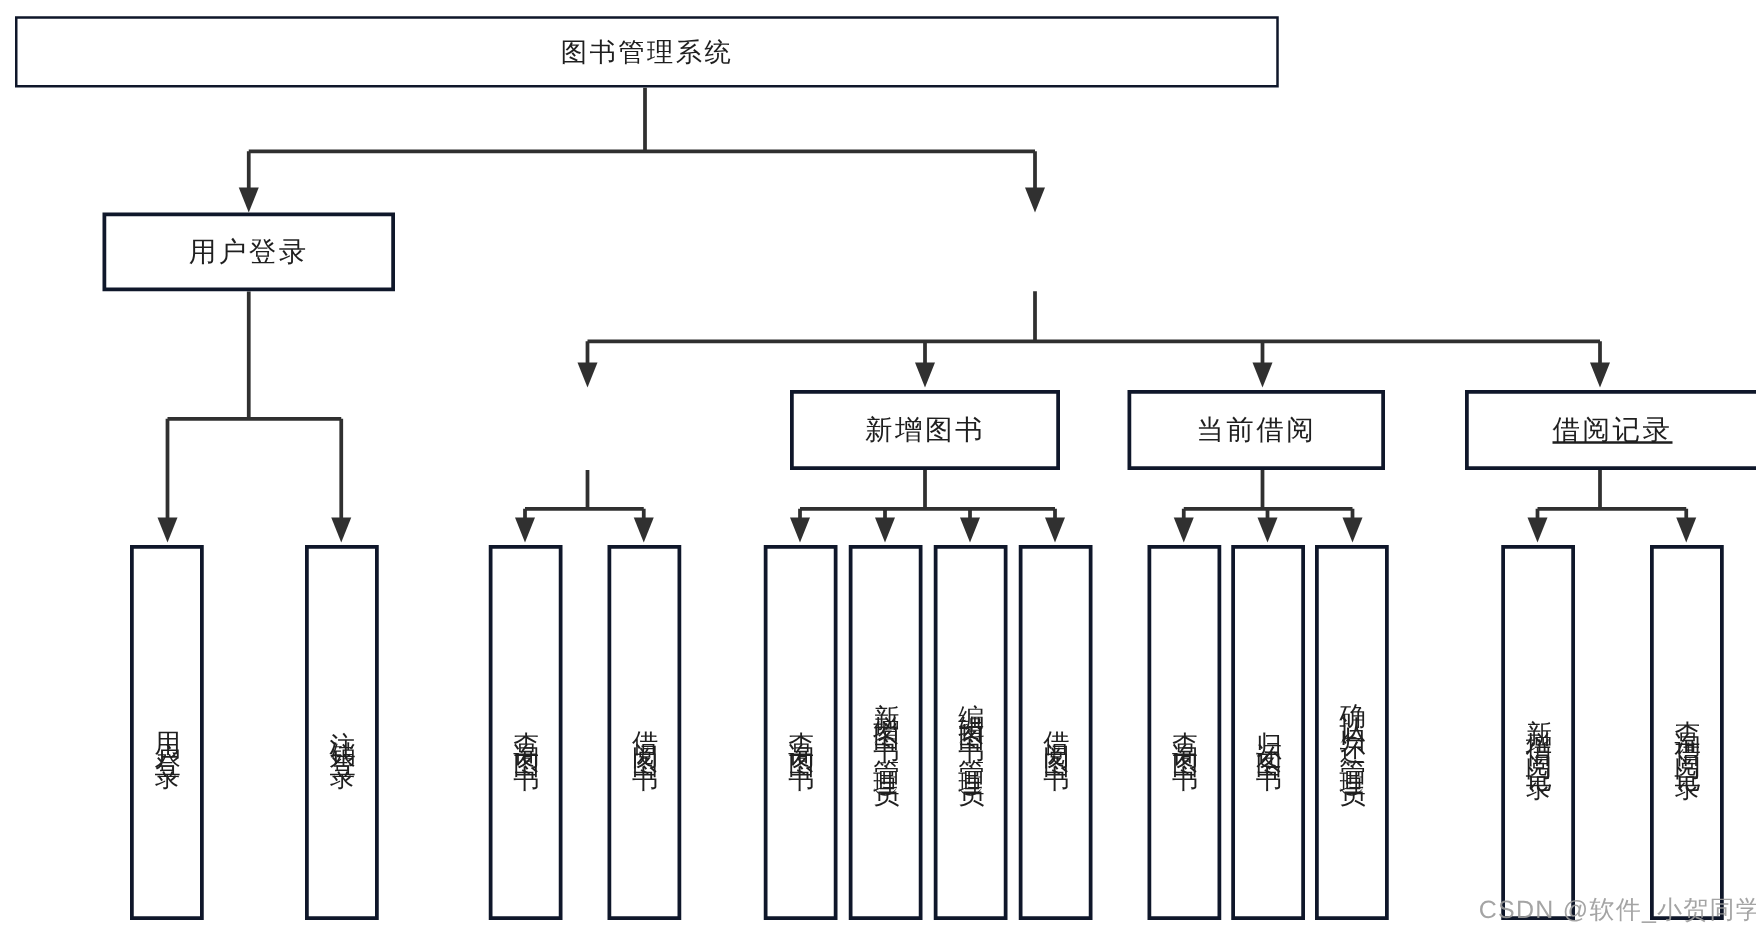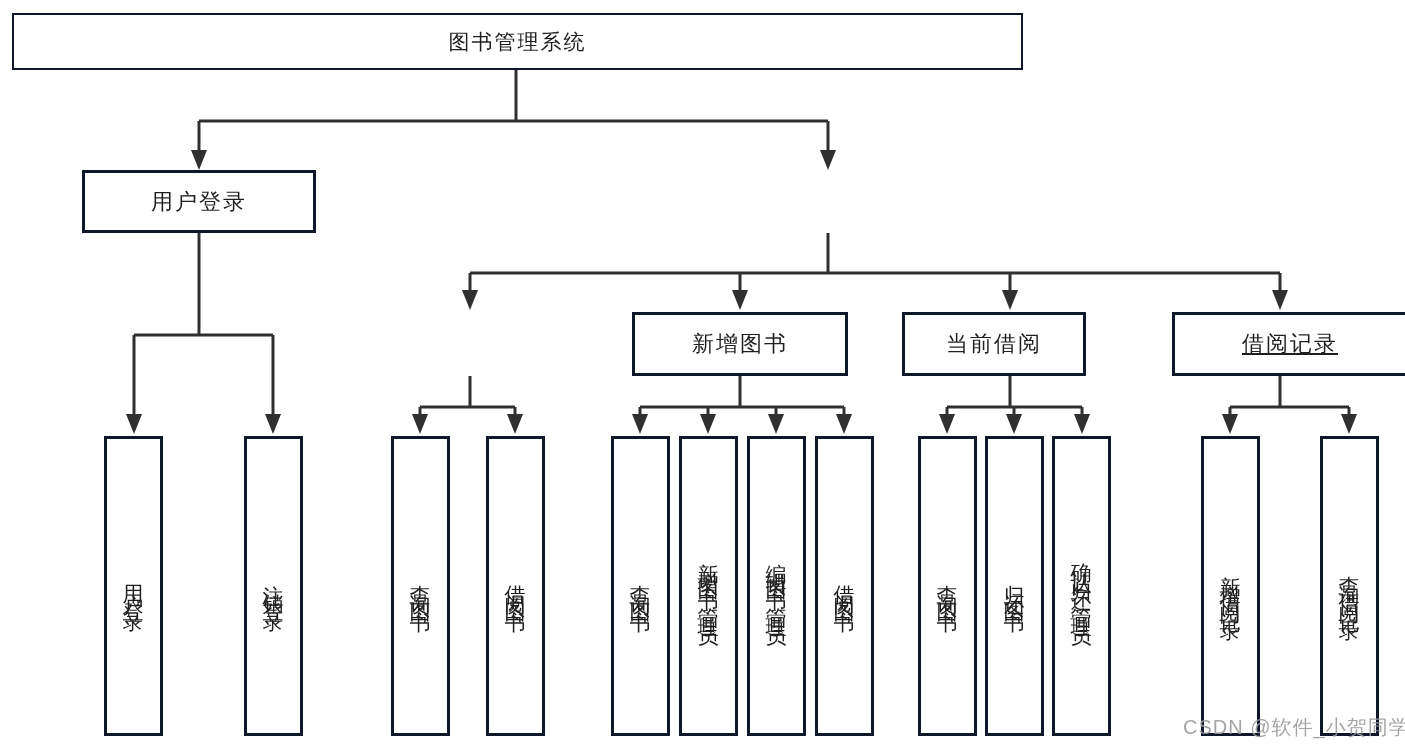--- a/index.html
+++ b/index.html
@@ -101,21 +101,21 @@
     <span>图书管理系统</span>
   </div>
 
   <div class="box" style="left:82px; top:170px; width:234px; height:63px;">
     <span>用户登录</span>
   </div>
 
   <div class="box" style="left:632px; top:312px; width:216px; height:64px;">
     <span>新增图书</span>
   </div>
-  <div class="box" style="left:902px; top:312px; width:184px; height:64px;">
+  <div class="box" style="left:902px; top:312px; width:206px; height:64px;">
     <span>当前借阅</span>
   </div>
   <div class="box" style="left:1172px; top:312px; width:236px; height:64px;text-decoration:underline;">
     <span>借阅记录</span>
   </div>
 
   <div class="box vbox" style="left:104px; top:436px; width:59px; height:300px;">
     <span class="vtext">用户登录</span>
   </div>
   <div class="box vbox" style="left:244px; top:436px; width:59px; height:300px;">

